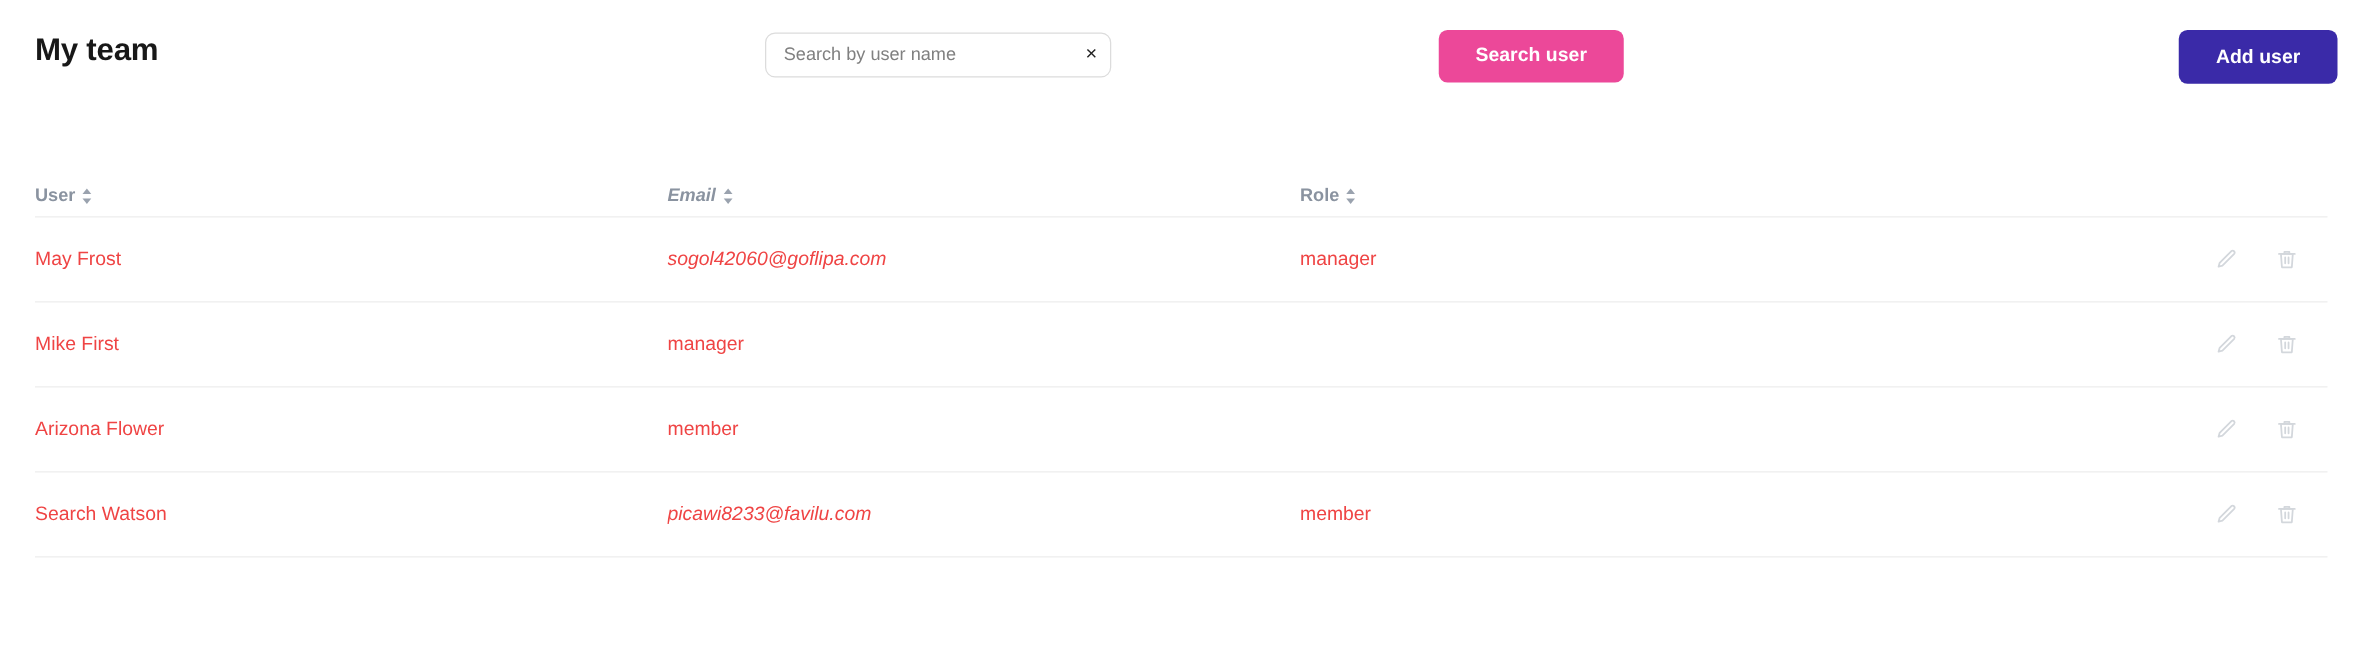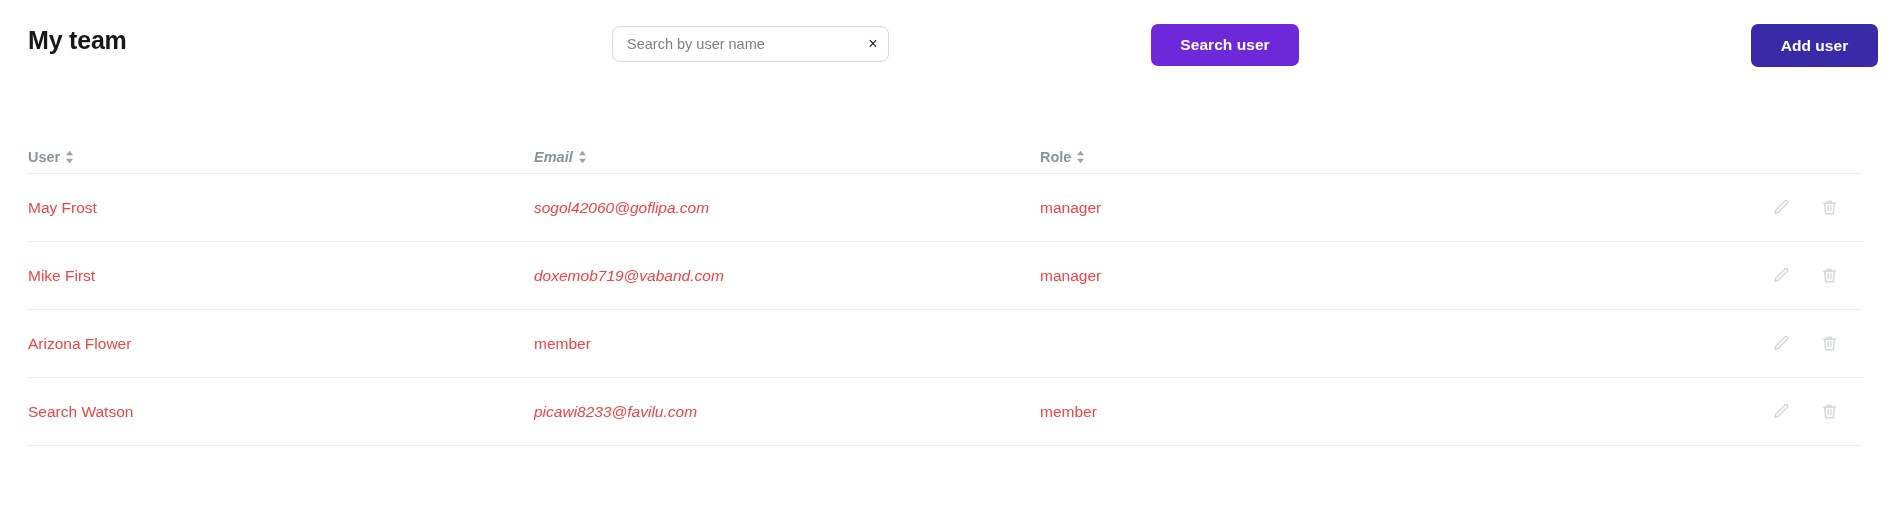--- a/index.html
+++ b/index.html
@@ -110,21 +110,20 @@
     width: 148px;
     height: 42px;
   }
 
   .btn-add-user {
     position: absolute;
     left: 1743px;
     top: 24px;
     width: 127px;
     height: 43px;
-    margin-left: 8px;
   }
 
   
   .table {
     position: absolute;
     left: 28px;
     top: 140px;
     width: 1834px;
   }
 
@@ -204,21 +203,21 @@
 
     <div class="page-title">My team</div>
 
     <div class="search-wrap">
       <div class="search-box">
         <input class="search-input" type="text" placeholder="Search by user name" style="">
         <span class="clear-icon">×</span>
       </div>
     </div>
 
-    <button class="btn btn-search-user" style="background: #6d28d9;">Search user</button>
+    <button class="btn btn-search-user" style="background: #ec4899;">Search user</button>
 
     <button class="btn btn-add-user" style="background: rgb(58, 42, 168);">Add user</button>
   </div>
 
   <div class="table">
 
     <div class="thead">
       <div class="th col-user">
         <span>User</span>
         <span class="sort-icon">
@@ -268,21 +267,20 @@
             <path d="M9.5 6.5V4.5h5v2"></path>
             <path d="M6 6.5h12l-1 13.5H7z"></path>
             <path d="M10.3 10v6M13.7 10v6"></path>
           </svg>
         </button>
       </div>
     </div>
 
     <div class="trow">
       <div class="cell col-user">Mike First</div>
-      <div class="cell col-email">doxemob719@vaband.com</div>
       <div class="cell col-role">manager</div>
       <div class="col-actions">
         <button class="icon-btn">
           <svg width="19" height="19" viewBox="0 0 24 24" fill="none" stroke="currentColor" stroke-width="1.8" stroke-linecap="round" stroke-linejoin="round" aria-hidden="true">
             <path d="M16.6 3.6a2 2 0 0 1 2.8 2.8L7.5 18.3 3.6 19.4l1.1-3.9z"></path>
           </svg>
         </button>
         <button class="icon-btn">
           <svg width="19" height="19" viewBox="0 0 24 24" fill="none" stroke="currentColor" stroke-width="1.8" stroke-linecap="round" stroke-linejoin="round" aria-hidden="true">
             <path d="M4 6.5h16"></path>

